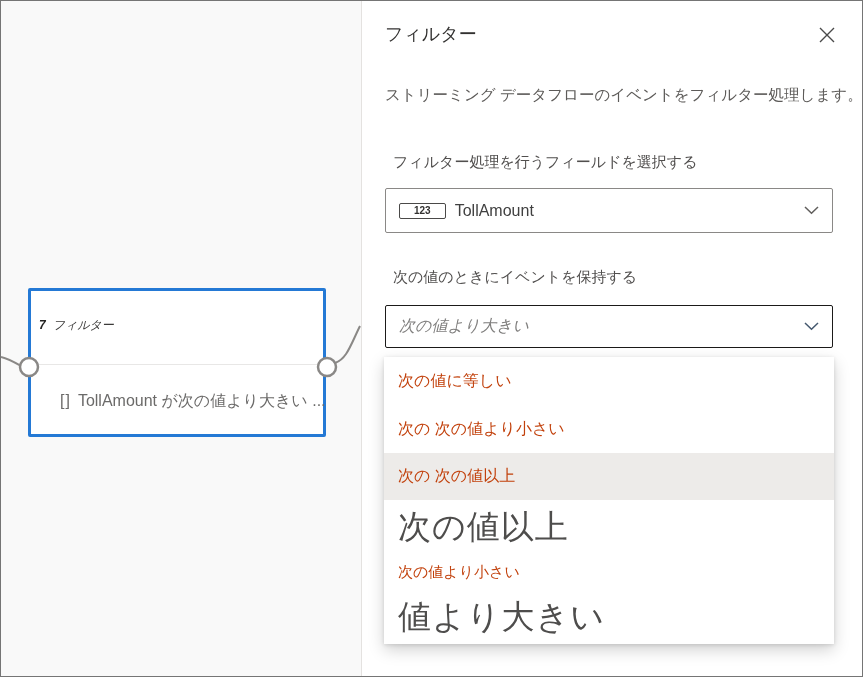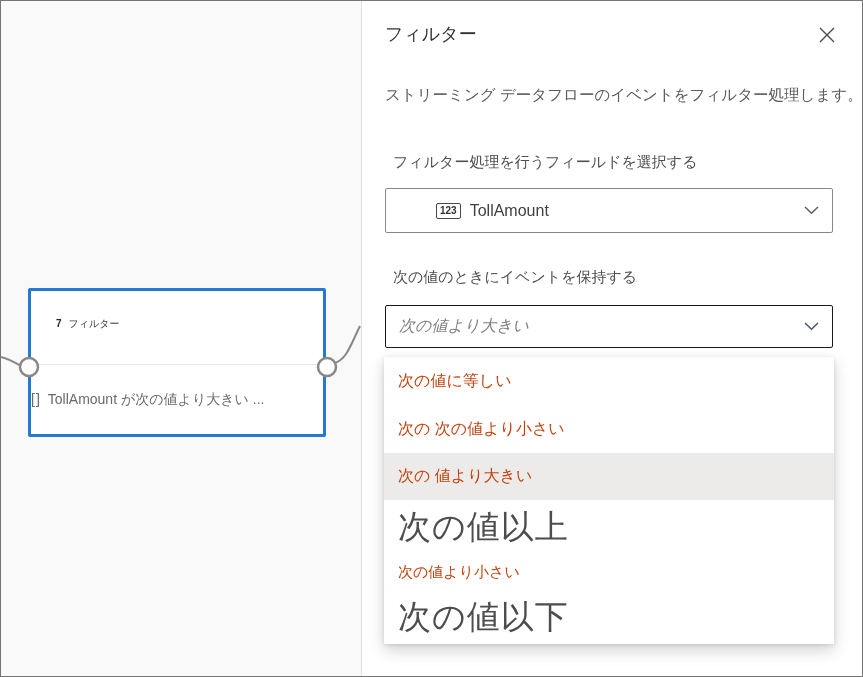--- a/index.html
+++ b/index.html
@@ -10,24 +10,24 @@
     border:1px solid #757575; background:#f9f9f9; overflow:hidden;
   }
 
   
   .canvas{ position:absolute; left:0; top:0; width:360px; height:675px; }
 
   .node{
     position:absolute; left:27px; top:287px; width:298px; height:149px;
     background:#ffffff; border:3px solid #2479d5; border-radius:2px; z-index:1;
   }
-  .node-title{ position:absolute; left:25px; top:26px; font-size:10px; color:#3b3a39; white-space:nowrap; }
+  .node-title{ position:absolute; left:8px; top:26px; font-size:12px; color:#3b3a39; white-space:nowrap;font-style:italic; }
   .node-title .num{ font-weight:700; color:#252423; margin-right:7px; }
   .node-divider{ position:absolute; left:2px; right:2px; top:73px; height:1px; background:#e8e7e6; }
-  .node-summary{ position:absolute; left:0; top:100px; font-size:14px; color:#6b6a69; white-space:nowrap; }
+  .node-summary{ position:absolute; left:29px; top:100px; font-size:16px; color:#6b6a69; white-space:nowrap; }
   .node-summary .tofu{ margin-right:7px; letter-spacing:1px; color:#6b6a69; }
 
   .wires{ position:absolute; left:0; top:0; z-index:2; pointer-events:none; }
 
   
   .panel{
     position:absolute; left:360px; top:0; width:502px; height:675px;
     background:#ffffff; border-left:1px solid #e4e2e0;
   }
   .panel-title{ position:absolute; left:23px; top:21px; font-size:18px; color:#323130; }
@@ -43,21 +43,21 @@
   .lbl2{ top:267px; }
 
   .select{
     position:absolute; left:23px; width:448px; display:flex; align-items:center;
     padding:0 13px; background:#fff; border-radius:2px; cursor:pointer;
   }
   .sel1{ top:187px; height:45px; border:1px solid #8a8886; }
   .sel2{ top:304px; height:43px; border:1px solid #1b1a19; }
   .type-badge{
     border:1.5px solid #4a4948; border-radius:2px; color:#323130;
-    font-size:10px; font-weight:700; line-height:1; padding:2px 3px; margin-right:9px;margin-left:37px;
+    font-size:10px; font-weight:700; line-height:1; padding:2px 14px; margin-right:9px;
   }
   .sel-value{ flex:1; font-size:16px; }
   .sel1 .sel-value{ color:#404040; }
   .sel2 .sel-value{ color:#7f7e7d;font-style:italic; }
 
   .callout{
     position:absolute; left:22px; top:356px; width:450px; background:#fff; z-index:3;
     box-shadow:0 6px 15px rgba(0,0,0,0.18), 0 1px 4px rgba(0,0,0,0.12);
   }
   .opt{ display:flex; align-items:center; padding:0 14px; font-size:16px; color:#c2410c; cursor:pointer; white-space:nowrap; }
@@ -121,20 +121,20 @@
     <div class="select sel2">
       <span class="sel-value">次の値より大きい</span>
       <svg width="15" height="9" viewBox="0 0 15 9">
         <path d="M1,1 L7.5,7.3 L14,1" stroke="#44586e" stroke-width="1.5" fill="none"></path>
       </svg>
     </div>
 
     <div class="callout">
       <div class="opt opt-h48">次の値に等しい</div>
       <div class="opt opt-h48">次の 次の値より小さい</div>
-      <div class="opt opt-h47 opt-selected">次の 値より大きい</div>
+      <div class="opt opt-h47 opt-selected">次の 次の値以上</div>
       <div class="opt opt-lg">次の値以上</div>
       <div class="opt opt-sm">次の値より小さい</div>
-      <div class="opt opt-lg">次の値以下</div>
+      <div class="opt opt-lg">値より大きい</div>
     </div>
 
   </div>
 </div>
 
 </body></html>

